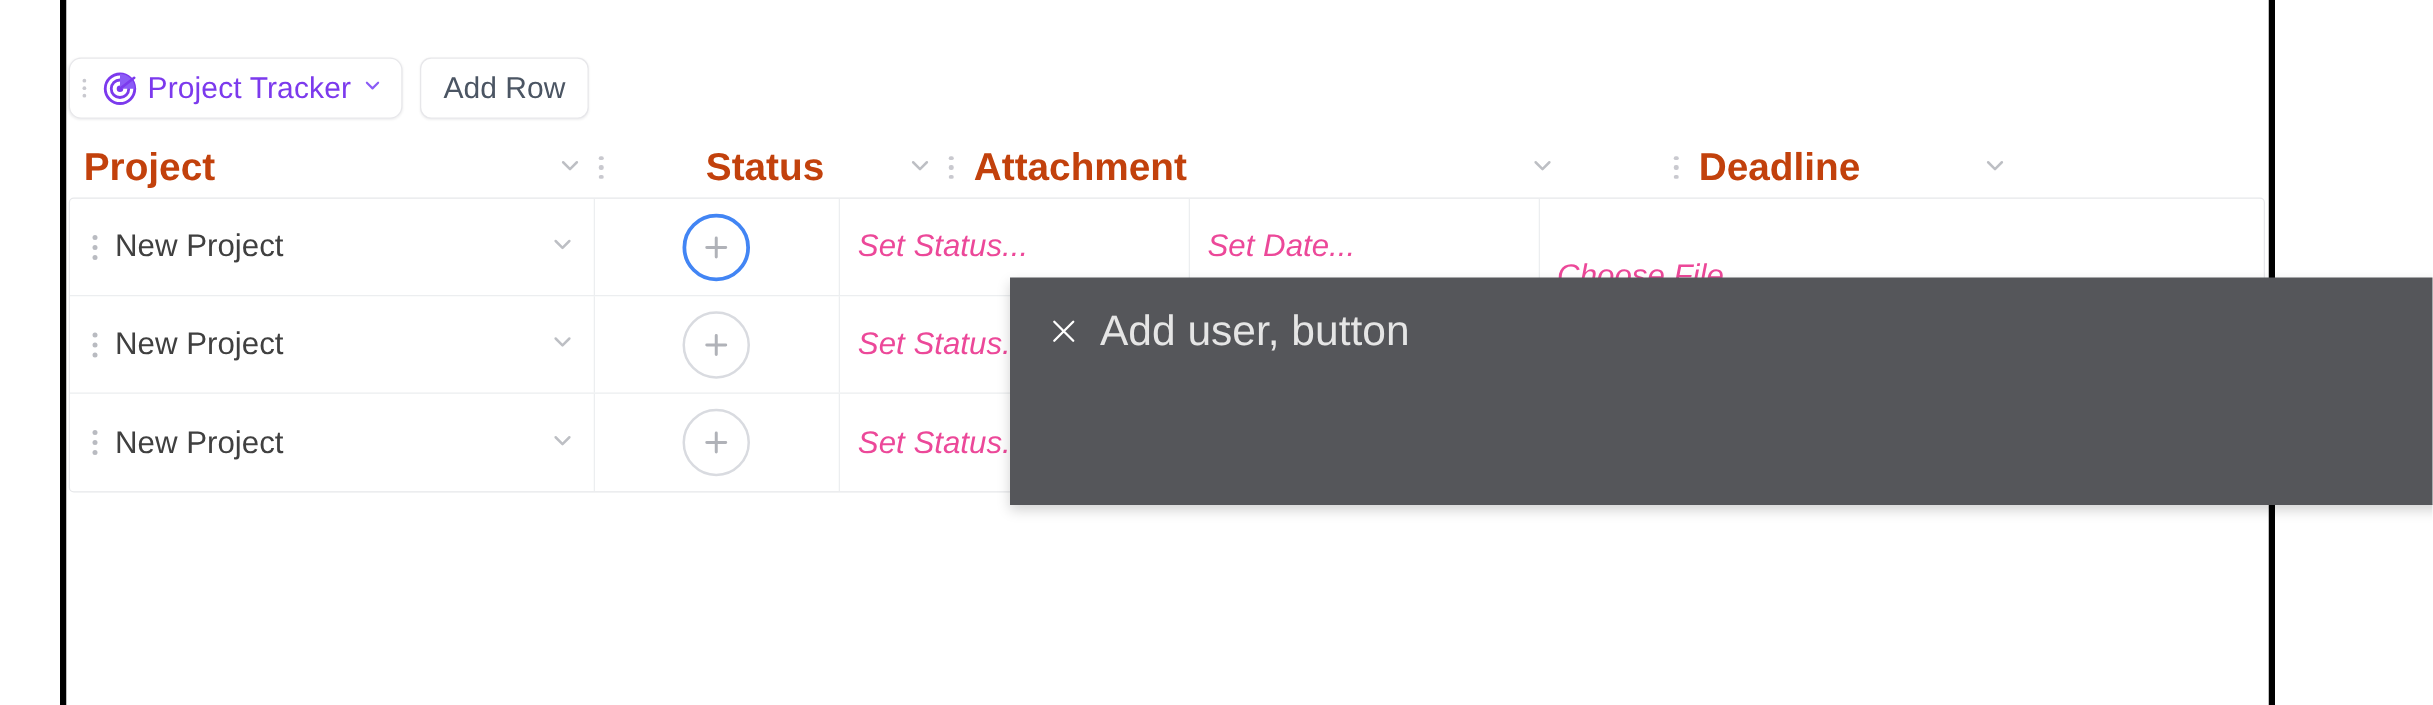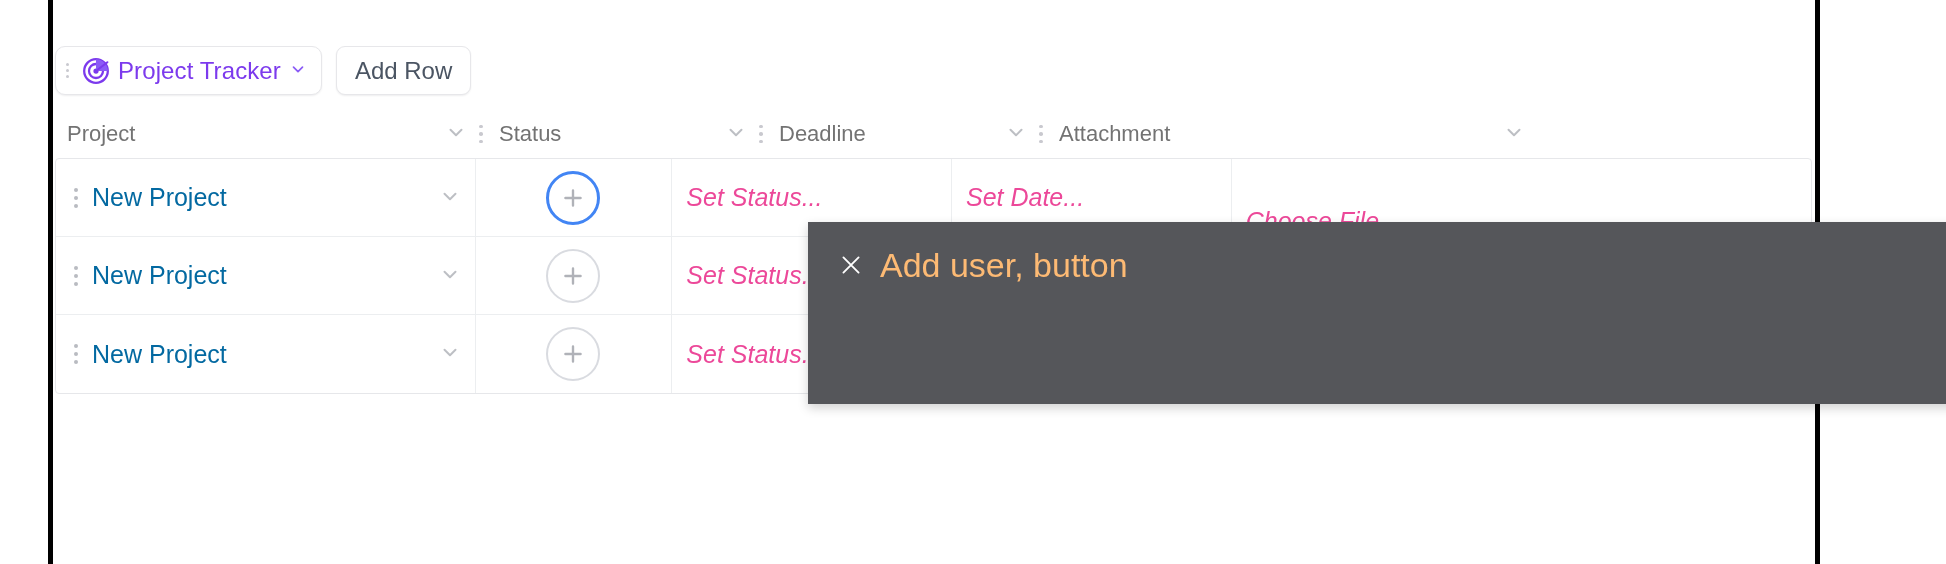--- a/index.html
+++ b/index.html
@@ -106,25 +106,26 @@
     align-items: center;
     height: 48px;
   }
   .th {
     display: flex;
     align-items: center;
     height: 48px;
     position: relative;
   }
   .th-label {
-    font-size: 22px;
-    color: #737373;
+    font-size: 31px;
+    color: #c2410c;
     white-space: nowrap;
     flex: 1 1 auto;
     padding-left: 12px;
+    font-weight: bold;
   }
   .th-chev {
     width: 22px; height: 22px;
     flex: 0 0 auto;
     margin-right: 8px;
   }
   .th-handle {
     display: flex;
     flex-direction: column;
     gap: 4px;
@@ -184,21 +185,21 @@
     margin-right: 10px;
   }
   .cell-handle i {
     width: 4px; height: 4px;
     border-radius: 50%;
     background: #b9bbc1;
     display: block;
   }
   .cell-text {
     font-size: 25px;
-    color: #0369a1;
+    color: #404040;
     white-space: nowrap;
     flex: 1 1 auto;
   }
   .cell-text.ital {
     font-style: italic;
     color: #ec4899;
   }
   .cell-chev { width: 22px; height: 22px; flex: 0 0 auto; }
 
   .plus-btn {
@@ -221,21 +222,21 @@
 
   
   .c-project    { width: 420px; }
   .c-owner      { width: 197px; justify-content: center; padding: 0; }
   .c-status     { width: 280px; }
   .c-deadline   { width: 280px; }
   .c-attachment { width: 580px; }
 
   .h-project    { width: 420px; }
   .h-owner      { width: 197px; }
-  .h-status     { width: 280px; }
+  .h-status     { width: 280px; text-align: center; }
   .h-deadline   { width: 280px; }
   .h-attachment { width: 580px; }
 
   
   .tooltip {
     position: absolute;
     left: 808px; top: 222px;
     width: 1260px;
     height: 182px;
     background: #55565a;
@@ -250,21 +251,21 @@
     align-items: center;
     gap: 16px;
   }
   .tt-close {
     width: 26px; height: 26px;
     display: block;
     flex: 0 0 auto;
     cursor: pointer;
   }
   .tt-text {
-    color: #fdba74;
+    color: #e5e5e5;
     font-size: 34px;
     white-space: nowrap;
     line-height: 1;
   }
 </style>
 </head>
 <body>
 
 <div id="stage">
 
@@ -320,43 +321,43 @@
             <i></i>
         </span>
         <span class="th-label">Status</span>
         <span>
           <svg class="th-chev" viewBox="0 0 20 20" fill="none">
             <path d="M5 8 L10 13 L15 8" stroke="#bdbfc4" stroke-width="1.8" stroke-linecap="round" stroke-linejoin="round"></path>
           </svg>
         </span>
       </div>
 
+      <div class="th h-attachment">
+        <span class="th-handle">
+          <i></i>
+            <i></i>
+            <i></i>
+        </span>
+        <span class="th-label">Attachment</span>
+        <span>
+          <svg class="th-chev" viewBox="0 0 20 20" fill="none" style="margin-right:90px">
+            <path d="M5 8 L10 13 L15 8" stroke="#bdbfc4" stroke-width="1.8" stroke-linecap="round" stroke-linejoin="round"></path>
+          </svg>
+        </span>
+      </div>
+
       <div class="th h-deadline">
         <span class="th-handle">
           <i></i>
             <i></i>
             <i></i>
         </span>
         <span class="th-label">Deadline</span>
         <span>
           <svg class="th-chev" viewBox="0 0 20 20" fill="none">
-            <path d="M5 8 L10 13 L15 8" stroke="#bdbfc4" stroke-width="1.8" stroke-linecap="round" stroke-linejoin="round"></path>
-          </svg>
-        </span>
-      </div>
-
-      <div class="th h-attachment">
-        <span class="th-handle">
-          <i></i>
-            <i></i>
-            <i></i>
-        </span>
-        <span class="th-label">Attachment</span>
-        <span>
-          <svg class="th-chev" viewBox="0 0 20 20" fill="none" style="margin-right:90px">
             <path d="M5 8 L10 13 L15 8" stroke="#bdbfc4" stroke-width="1.8" stroke-linecap="round" stroke-linejoin="round"></path>
           </svg>
         </span>
       </div>
     </div>
 
     <div class="tbody">
 
       <div class="trow">
         <div class="td c-project">

